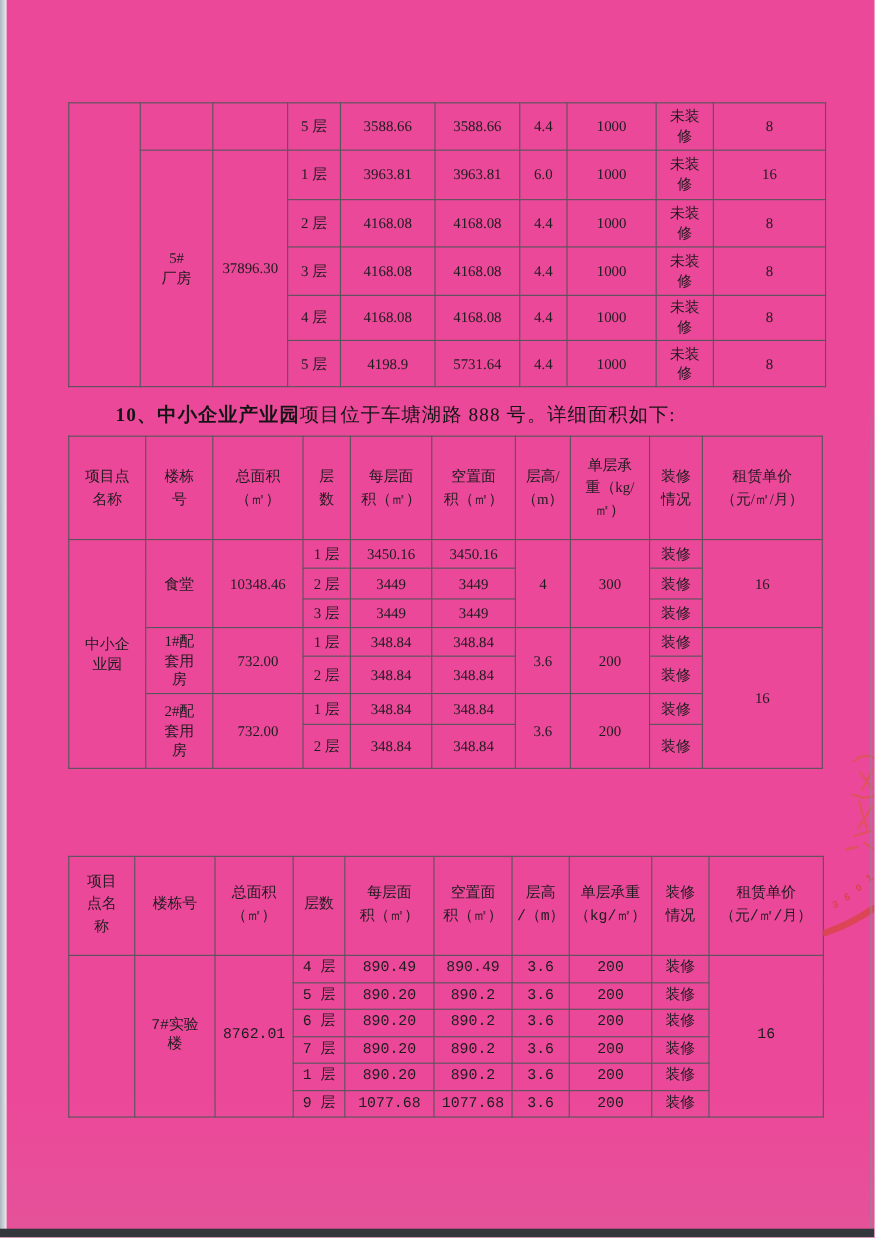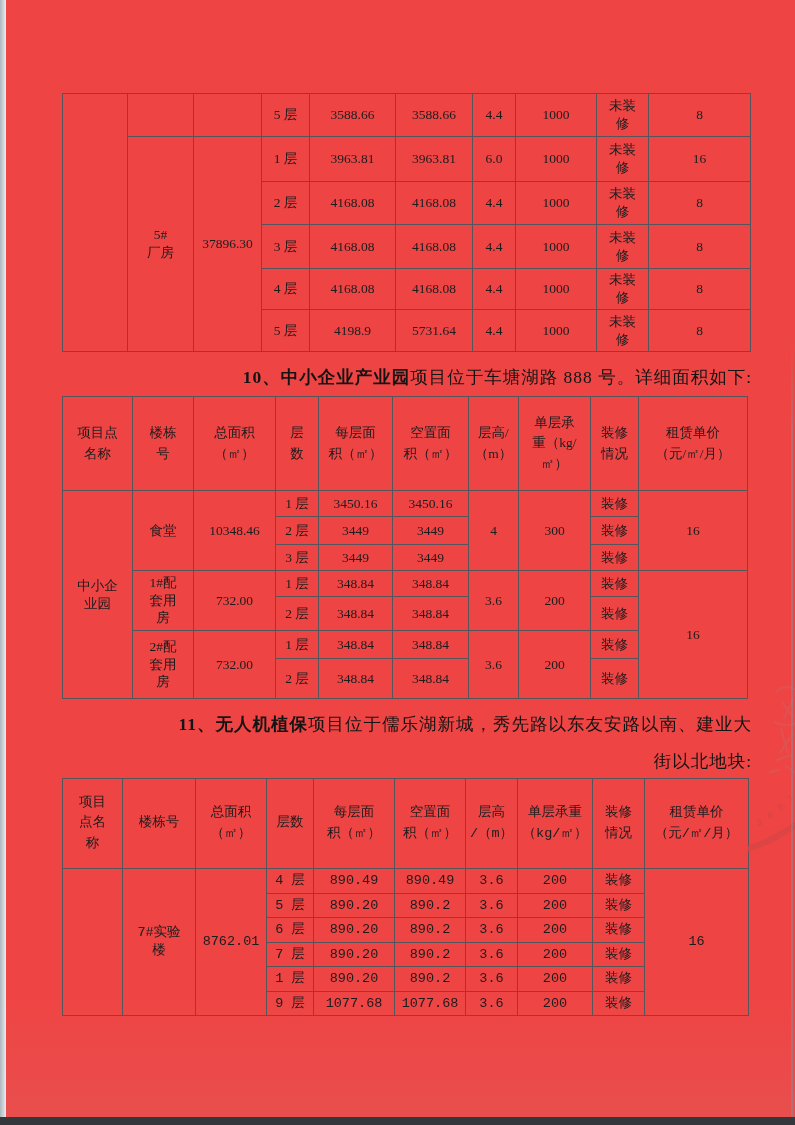--- a/index.html
+++ b/index.html
@@ -1,39 +1,39 @@
 <!DOCTYPE html>
 <html><head>
 <meta charset="utf-8">
 <style>
   html,body{margin:0;padding:0;background:#e9e9e9;}
   #page{
     position:relative;width:795px;height:1125px;margin:0 auto;
-    background:#ef4444;overflow:hidden;
+    background:#ec4899;overflow:hidden;
     font-family:"Liberation Serif","DejaVu Serif",serif;color:#1c1c1e;
   }
   
   .edge-left{position:absolute;left:0;top:0;width:6px;height:1125px;
     background:linear-gradient(to right,#aeb7c0,#cdd3d8 55%,#ebecec);}
   .edge-bottom{position:absolute;left:0;bottom:0;width:795px;height:8px;background:#34383d;}
   .edge-right-line{position:absolute;left:791px;top:338px;width:2px;height:780px;
     background:linear-gradient(to bottom,rgba(140,146,152,0),rgba(135,140,146,.55) 12%,rgba(135,140,146,.55));}
   .bottom-wash{position:absolute;left:6px;bottom:8px;width:789px;height:120px;
     background:linear-gradient(to bottom,rgba(170,168,160,0),rgba(170,168,160,.10));}
   
   .doc-table{position:absolute;border-collapse:collapse;table-layout:fixed;}
   .doc-table td,.doc-table th{
     border:1px solid #55555b;text-align:center;vertical-align:middle;
     white-space:pre-line;padding:0 2px;font-weight:400;
     font-size:13.5px;line-height:1.32;overflow:hidden;
   }
   .doc-table th{line-height:1.5;}
   
   .sec-title{position:absolute;left:80px;width:672px;font-size:17.5px;
-    line-height:37px;letter-spacing:1px;color:#141414;text-indent:25px;text-align:right;}
+    line-height:37px;letter-spacing:1px;color:#141414;text-indent:25px;}
   .sec-title .bold{font-weight:700;}
   .sec-title .l2{display:block;text-indent:0;}
   
   .stamp{position:absolute;left:748px;top:630px;width:47px;height:270px;}
 </style>
 </head>
 <body>
 
 <div id="page">
 
@@ -219,24 +219,20 @@
     </tr>
     <tr style="height:40px">
       <td>2 层</td>
       <td>348.84</td>
       <td>348.84</td>
       <td>装修</td>
     </tr>
   </tbody>
     </table>
 
-  <div class="sec-title" style="top:706px;">
-    <span class="bold">11、无人机植保</span><span>项目位于儒乐湖新城，秀先路以东友安路以南、建业大</span>
-    <span class="l2">街以北地块:</span>
-  </div>
 
   <table class="doc-table" style="left:62px;top:778px;width:686px;font-family:Liberation Mono, monospace;">
     <colgroup>
       <col style="width:60px">
         <col style="width:73px">
         <col style="width:71px">
         <col style="width:47px">
       <col style="width:81px">
         <col style="width:71px">
         <col style="width:52px">

